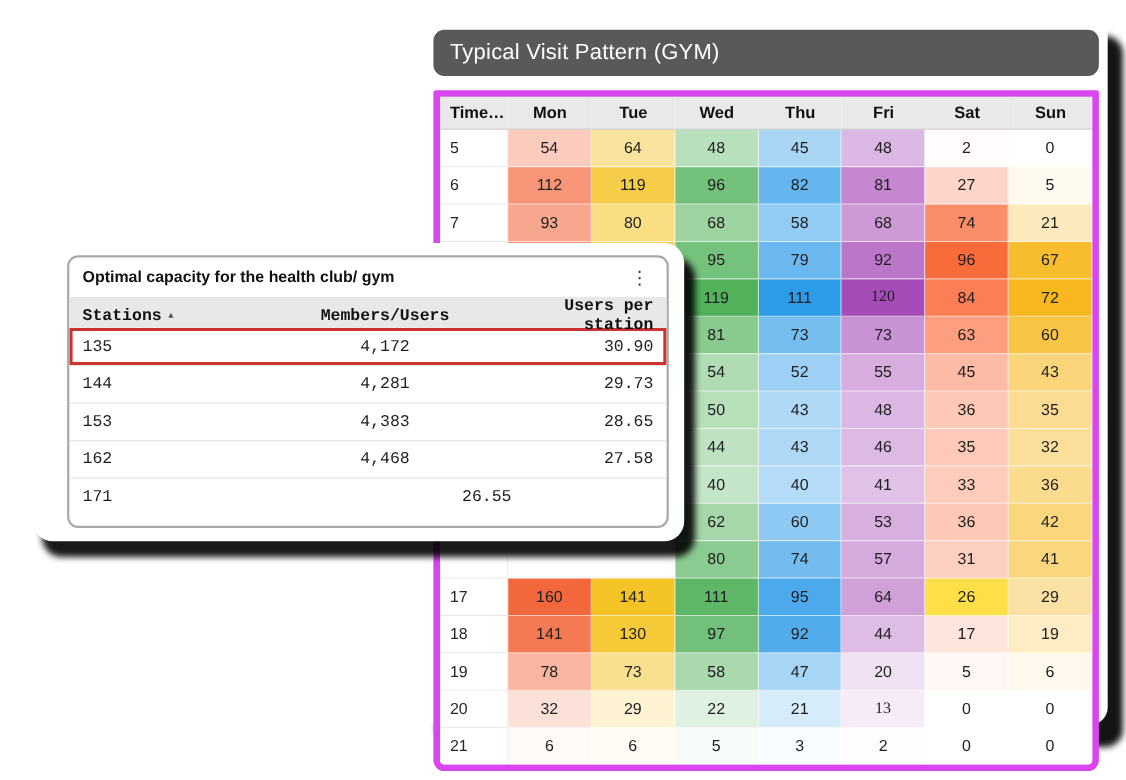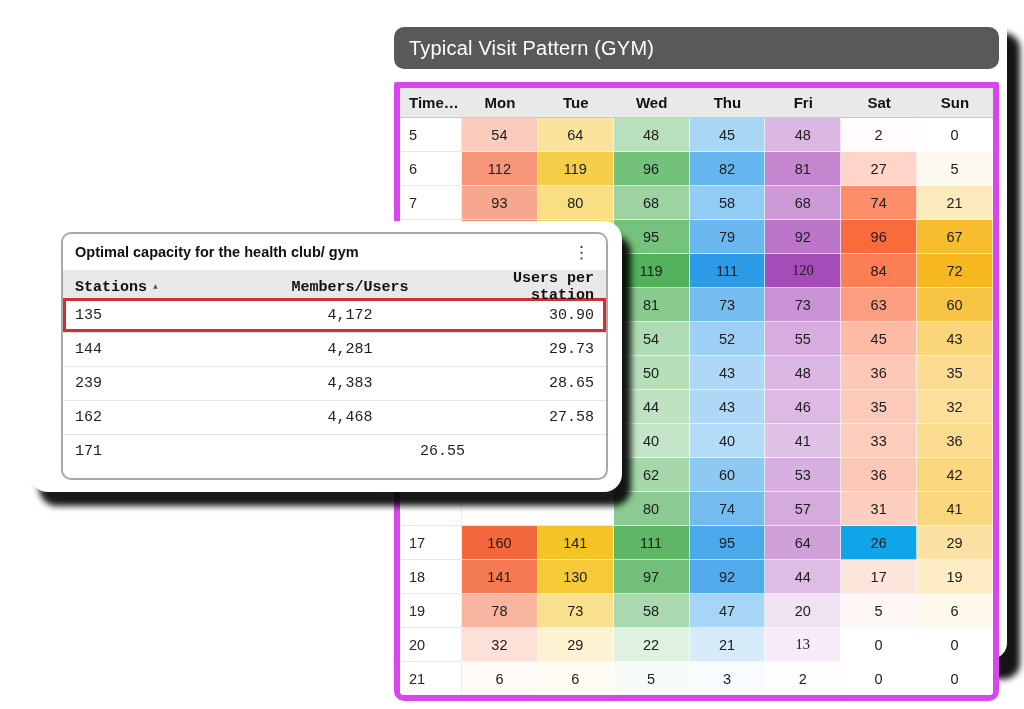--- a/index.html
+++ b/index.html
@@ -229,21 +229,21 @@
             <td class="val" style="background: rgb(253, 207, 192);">31</td>
             <td class="val" style="background: rgb(250, 215, 127);">41</td>
           </tr>
           <tr>
             <td class="time">17</td>
             <td class="val" style="background: rgb(242, 104, 60);">160</td>
             <td class="val" style="background: rgb(244, 196, 39);">141</td>
             <td class="val" style="background: rgb(94, 183, 102);">111</td>
             <td class="val" style="background: rgb(76, 169, 235);">95</td>
             <td class="val" style="background: rgb(208, 160, 217);">64</td>
-            <td class="val" style="background: #0ea5e9;">26</td>
+            <td class="val" style="background: #fde047;">26</td>
             <td class="val" style="background: rgb(251, 226, 164);">29</td>
           </tr>
           <tr>
             <td class="time">18</td>
             <td class="val" style="background: rgb(244, 122, 83);">141</td>
             <td class="val" style="background: rgb(245, 201, 56);">130</td>
             <td class="val" style="background: rgb(114, 192, 121);">97</td>
             <td class="val" style="background: rgb(82, 172, 236);">92</td>
             <td class="val" style="background: rgb(222, 189, 229);">44</td>
             <td class="val" style="background: rgb(254, 229, 220);">17</td>
@@ -302,21 +302,21 @@
           <span class="c1">135</span>
           <span class="c2">4,172</span>
           <span class="c3">30.90</span>
         </div>
         <div class="cap-grid-row cap-row">
           <span class="c1">144</span>
           <span class="c2">4,281</span>
           <span class="c3">29.73</span>
         </div>
         <div class="cap-grid-row cap-row">
-          <span class="c1">239</span>
+          <span class="c1">153</span>
           <span class="c2">4,383</span>
           <span class="c3">28.65</span>
         </div>
         <div class="cap-grid-row cap-row">
           <span class="c1">162</span>
           <span class="c2">4,468</span>
           <span class="c3">27.58</span>
         </div>
         <div class="cap-grid-row cap-row">
           <span class="c1">171</span>

